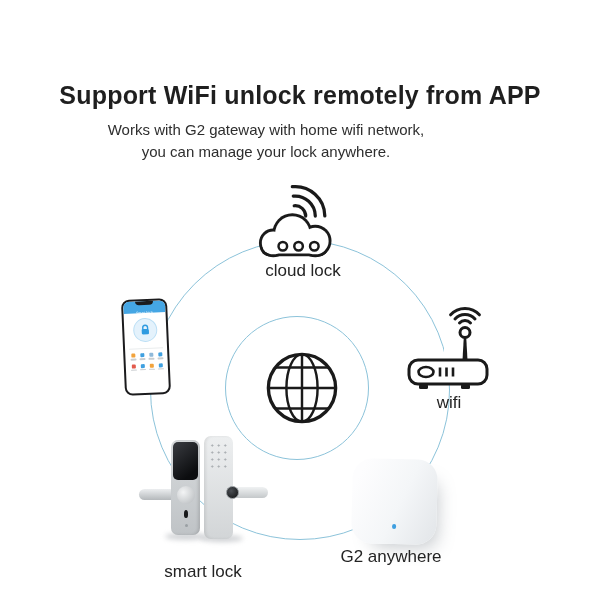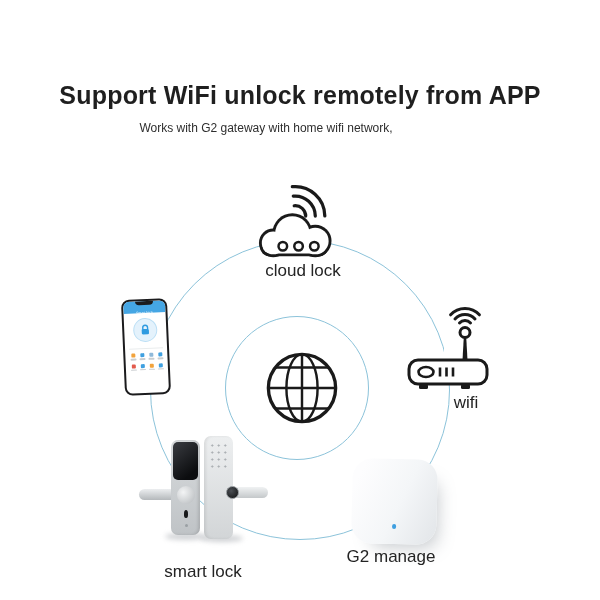--- a/index.html
+++ b/index.html
@@ -4,21 +4,21 @@
 <style>
   * { margin:0; padding:0; box-sizing:border-box; }
   html,body { width:600px; height:600px; background:#ffffff; overflow:hidden;
     font-family:"Liberation Sans", sans-serif; }
   .stage { position:absolute; left:0; top:0; width:600px; height:600px; }
 
   
   .title { position:absolute; left:0; top:81px; width:600px; text-align:center;
     font-size:25px; font-weight:600; color:#1f1f1f; letter-spacing:.2px; }
   .sub { position:absolute; left:0; width:532px; text-align:center;
-    font-size:12px; color:#2e2e2e; }
+    font-size:15px; color:#2e2e2e; }
   .sub1 { top:121px; } .sub2 { top:143px; }
 
   
   .circle-big { position:absolute; left:150px; top:240px; width:300px; height:300px;
     border:1.2px solid #8cc3da; border-radius:50%; }
   .circle-small { position:absolute; left:225px; top:316px; width:144px; height:144px;
     border:1.2px solid #8cc3da; border-radius:50%; }
 
   .icon-abs { position:absolute; }
 
@@ -80,20 +80,21 @@
   .gw-led { position:absolute; left:50%; top:77%; transform:translateX(-50%);
     width:4.5px; height:4.5px; border-radius:50%; background:#3f9fe0; }
 </style>
 </head>
 <body>
 
 <div class="stage">
 
   <div class="title">Support WiFi unlock remotely from APP</div>
   <div class="sub sub1">Works with G2 gateway with home wifi network,</div>
+  <div class="sub sub2">you can manage your lock anywhere.</div>
 
   <div class="circle-big"></div>
   <div class="circle-small"></div>
 
   <svg class="icon-abs" style="left:263px;top:349px" width="78" height="78" viewBox="0 0 80 80">
     <defs>
         <clipPath id="gc">
           <circle cx="40" cy="40" r="34.5"></circle>
         </clipPath>
       </defs>
@@ -217,17 +218,17 @@
     </div>
     <div class="lk-fp"></div>
     <div class="lk-handle-r"></div>
   </div>
 
   <div class="gateway">
     <div class="gw-led"></div>
   </div>
 
   <div class="node-label" style="left:303px;top:261px">cloud lock</div>
-  <div class="node-label" style="left:466px;top:393px">wifi</div>
+  <div class="node-label" style="left:449px;top:393px">wifi</div>
   <div class="node-label" style="left:203px;top:562px">smart lock</div>
-  <div class="node-label" style="left:391px;top:547px">G2 manage</div>
+  <div class="node-label" style="left:391px;top:547px">G2 anywhere</div>
 
 </div>
 
 </body></html>

